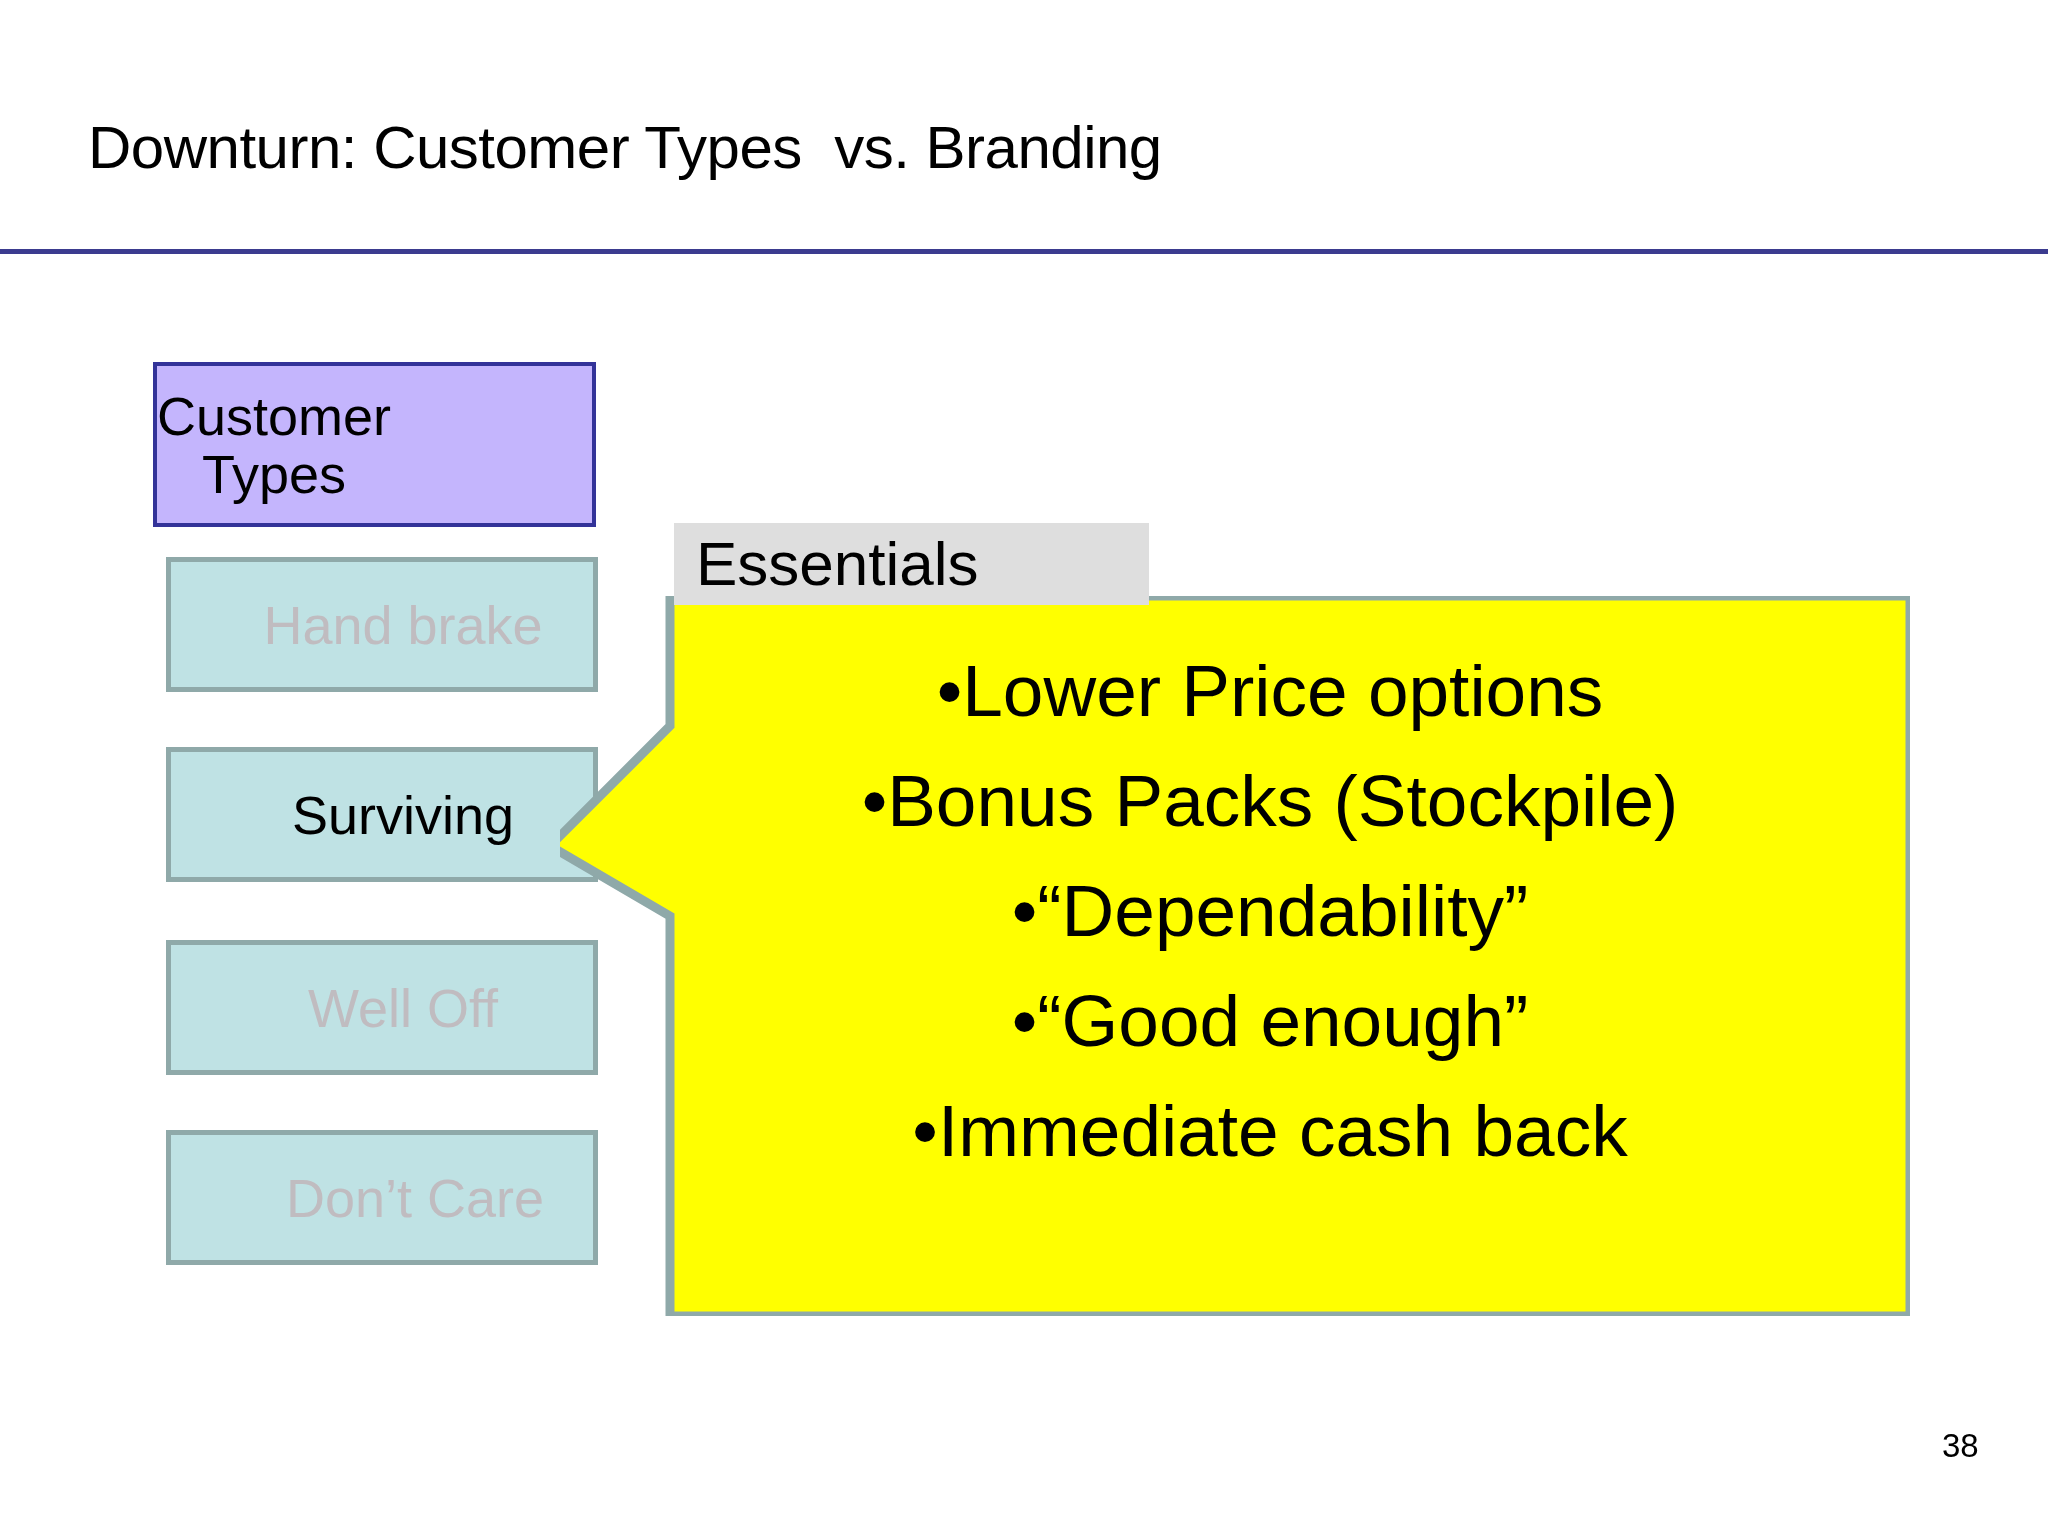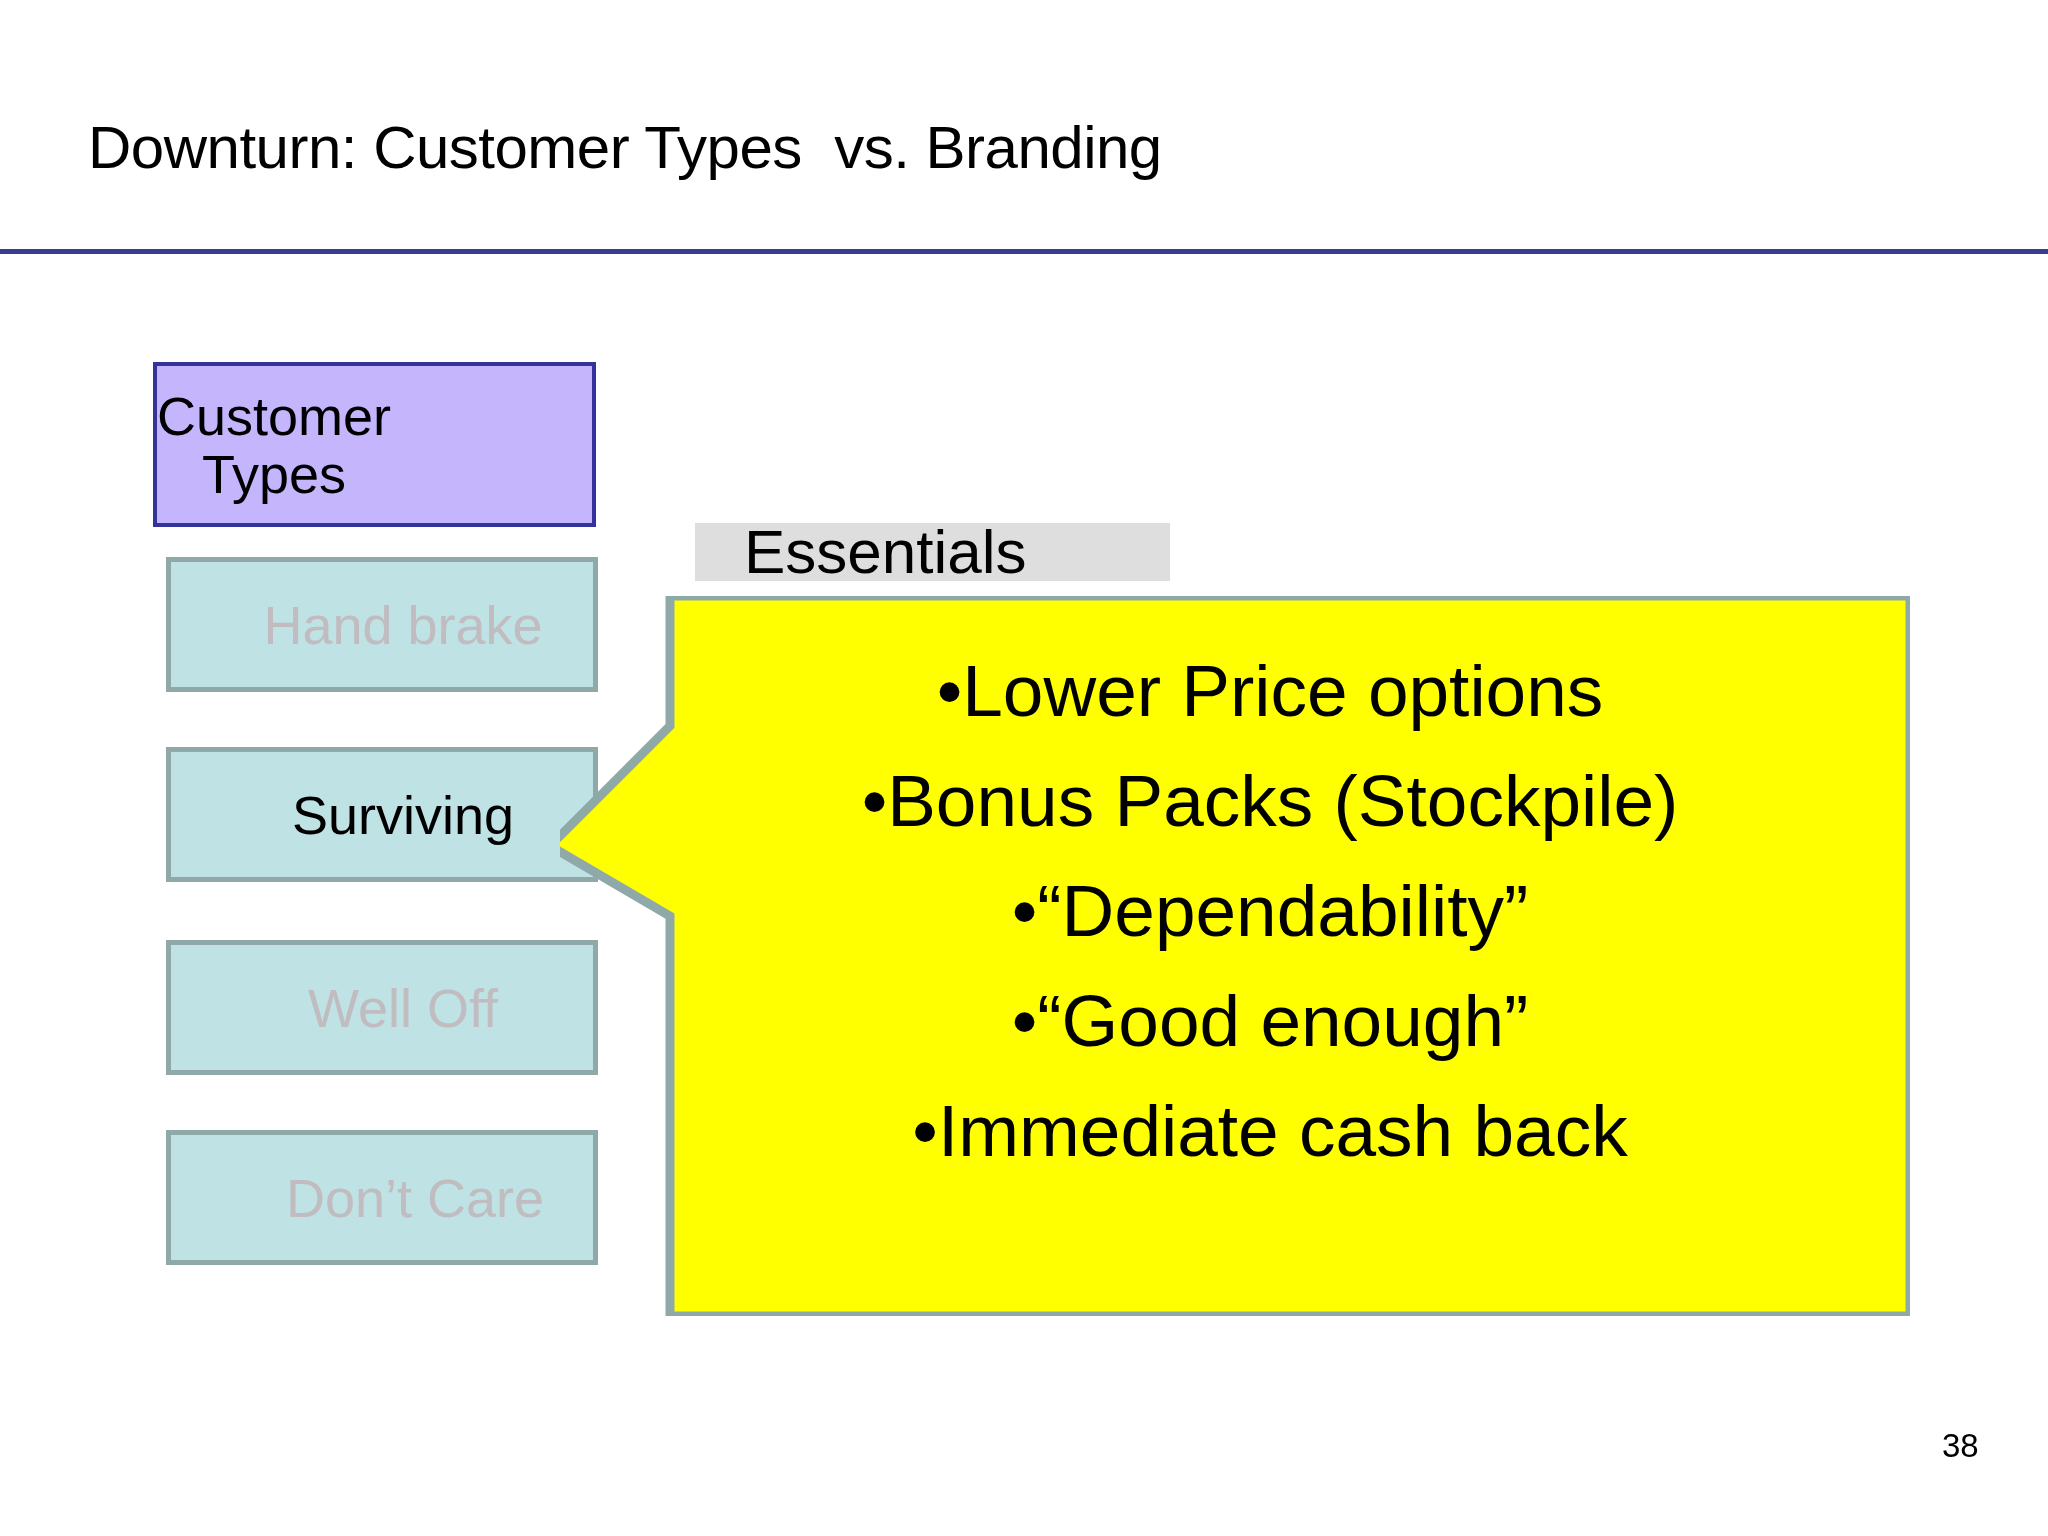--- a/index.html
+++ b/index.html
@@ -119,29 +119,29 @@
   #callout-text .bullet-line {
     font-size: 73px;
     line-height: 110px;
     color: #000000;
     white-space: nowrap;
   }
 
   
   #essentials-tab {
     position: absolute;
-    left: 695px;
+    left: 674px;
     top: 523px;
     width: 475px;
-    height: 58px;
+    height: 82px;
     background: #dedede;
     box-sizing: border-box;
     display: flex;
     align-items: center;
-    padding-left: 49px;
+    padding-left: 22px;
   }
   #essentials-tab .lbl {
     font-size: 62px;
     line-height: 66px;
     color: #000000;
     white-space: nowrap;
   }
 
   
   #page-number {

